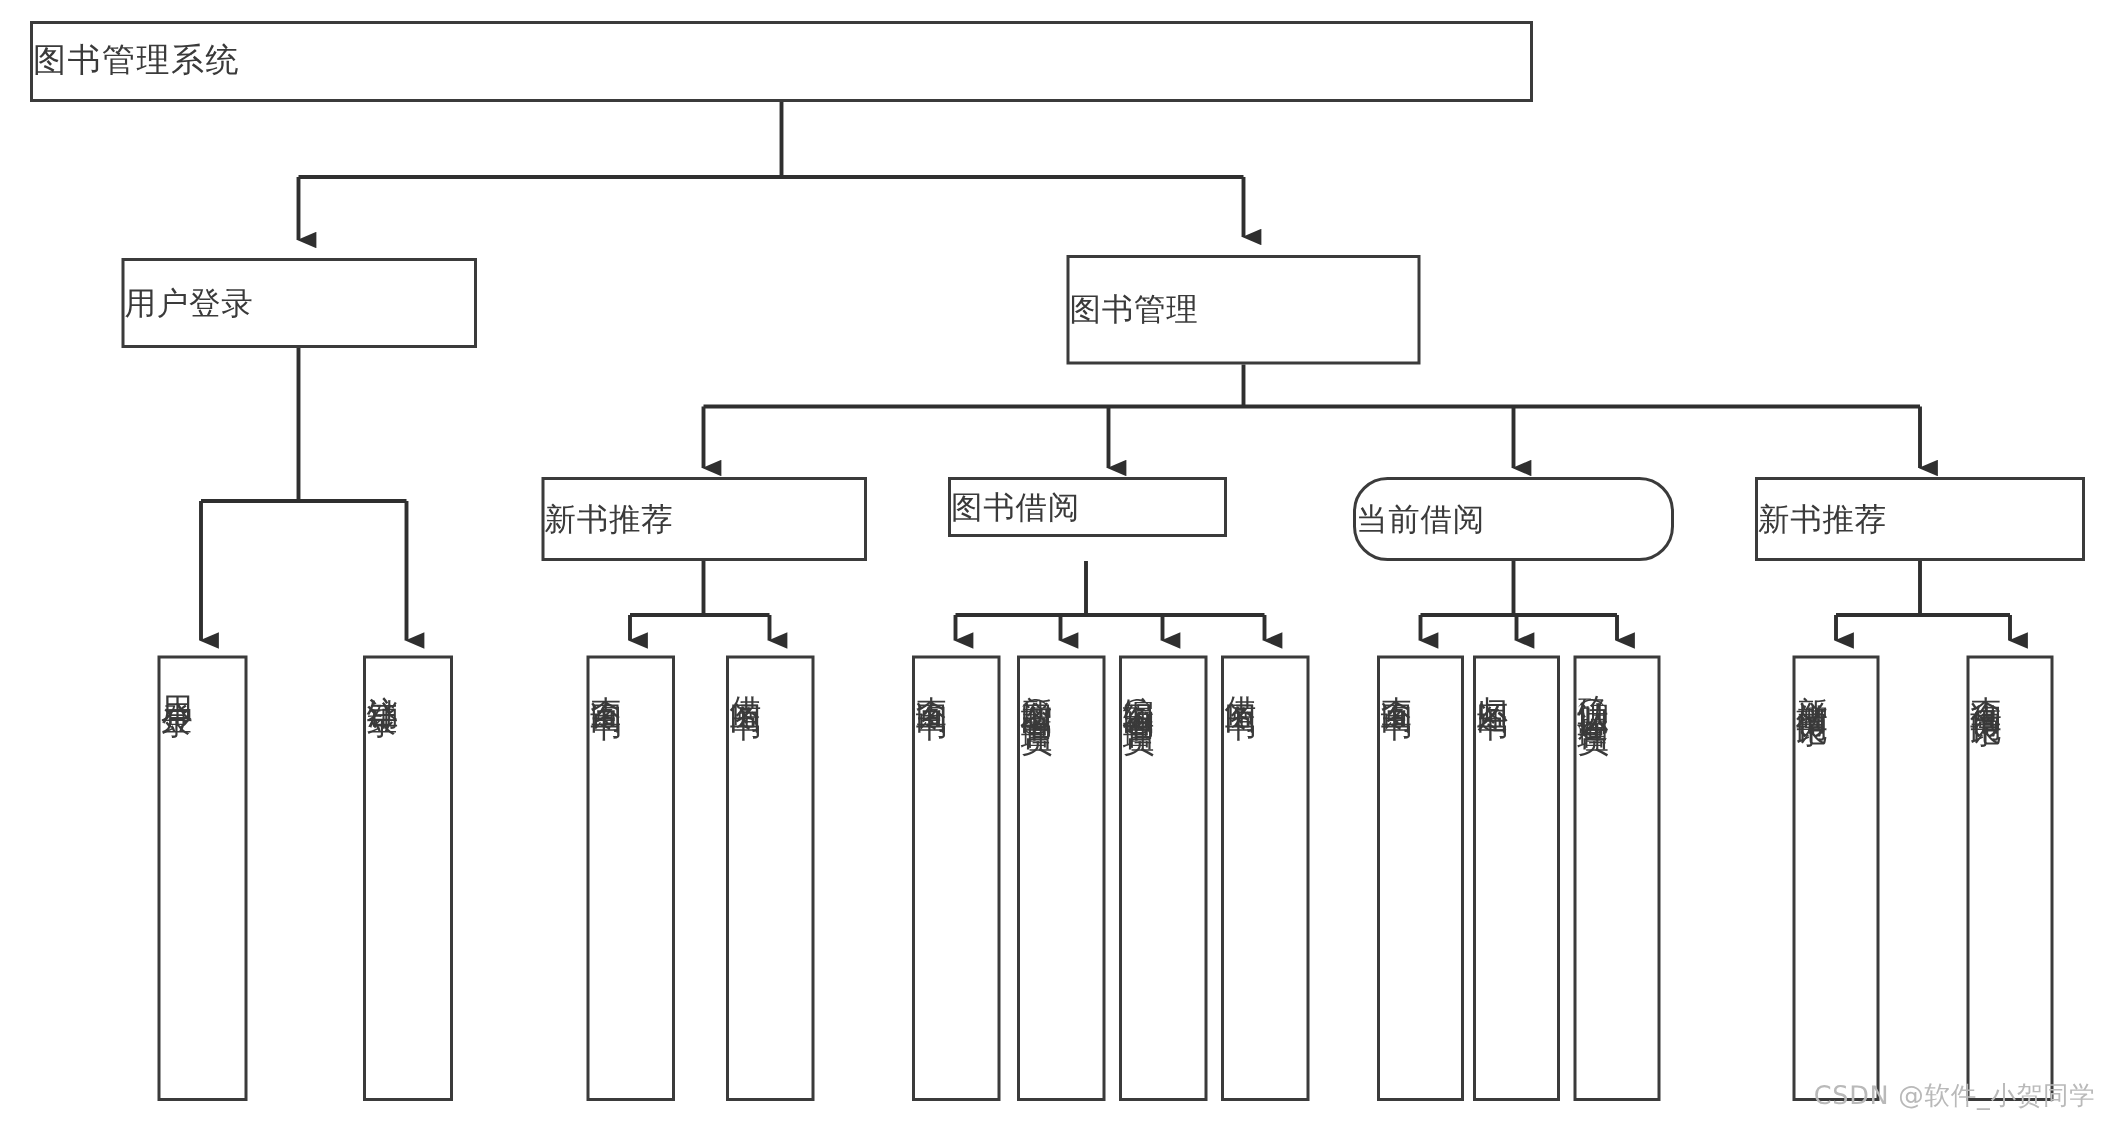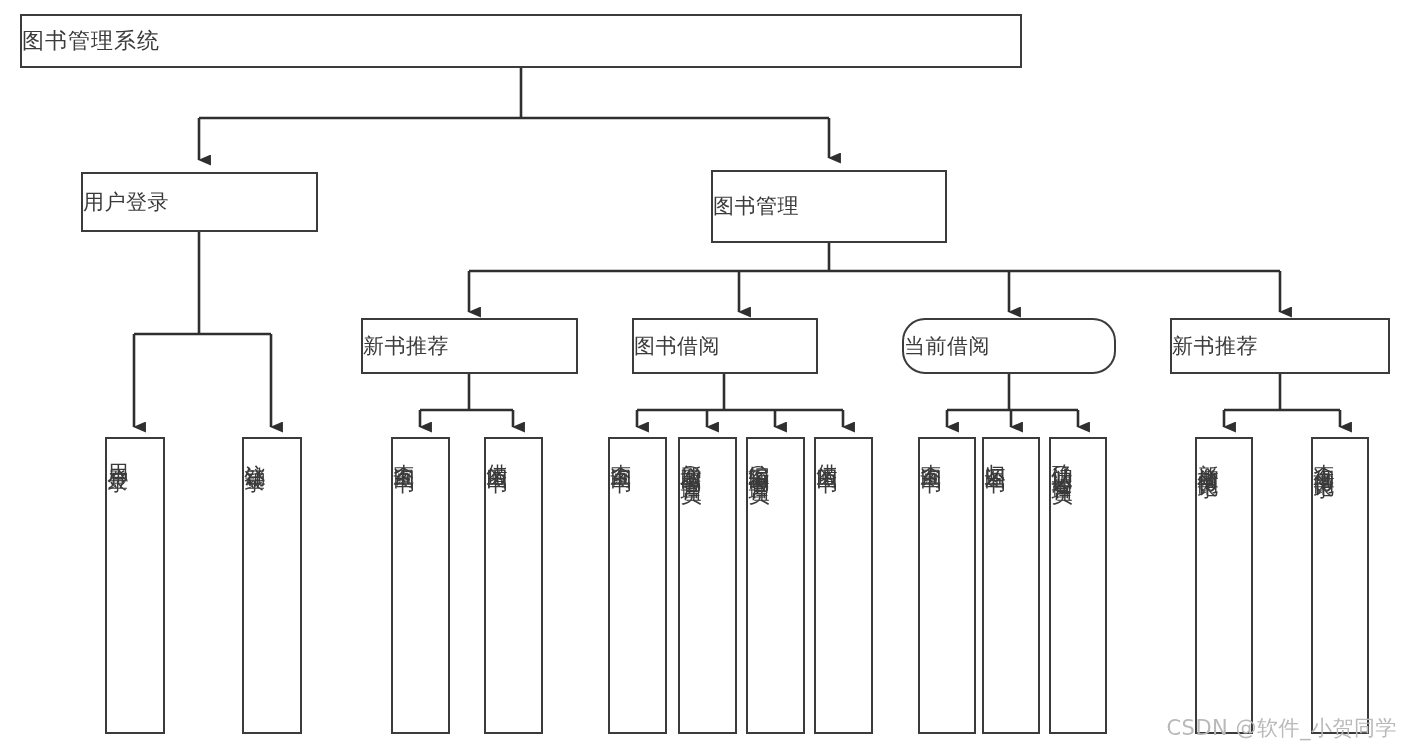--- a/index.html
+++ b/index.html
@@ -63,21 +63,21 @@
     white-space: normal;
     max-height: 280px;
   }
   .node.vertical.tall .node-label {
     max-height: 284px;
   }
   #watermark {
     position: absolute;
     right: 8px;
     bottom: 5px;
-    font-size: 21px;
+    font-size: 17px;
     color: #b9b9b9;
     letter-spacing: 0.5px;
     white-space: nowrap;
     pointer-events: none;
   }
 </style>
 </head>
 <body>
 
 <div id="diagram-root">
@@ -140,21 +140,21 @@
   <div class="node horizontal" style="left:81px; top:172px; width:237px; height:60px;">
     <span class="node-label">用户登录</span>
   </div>
   <div class="node horizontal" style="left:711px; top:170px; width:236px; height:73px;">
     <span class="node-label">图书管理</span>
   </div>
 
   <div class="node horizontal" style="left:361px; top:318px; width:217px; height:56px;">
     <span class="node-label">新书推荐</span>
   </div>
-  <div class="node horizontal" style="left:632px; top:318px; width:186px; height:56px;">
+  <div class="node horizontal" style="left:632px; top:318px; width:186px; height:40px;">
     <span class="node-label">图书借阅</span>
   </div>
   <div class="node horizontal" style="left:902px; top:318px; width:214px; height:56px;border-radius:23px;">
     <span class="node-label">当前借阅</span>
   </div>
   <div class="node horizontal" style="left:1170px; top:318px; width:220px; height:56px;">
     <span class="node-label">新书推荐</span>
   </div>
 
   <div class="node vertical" style="left:105px; top:437px; width:60px; height:297px;">

